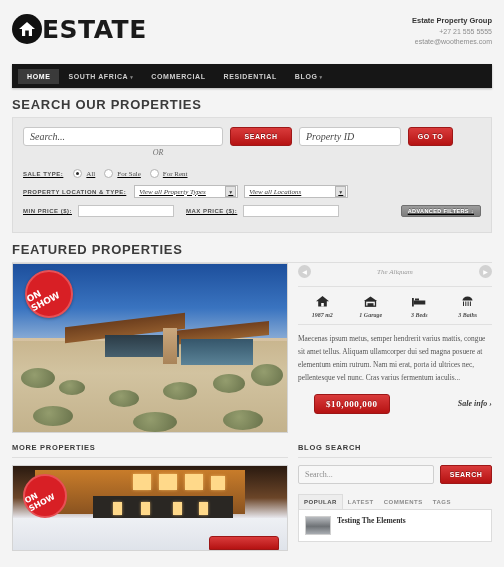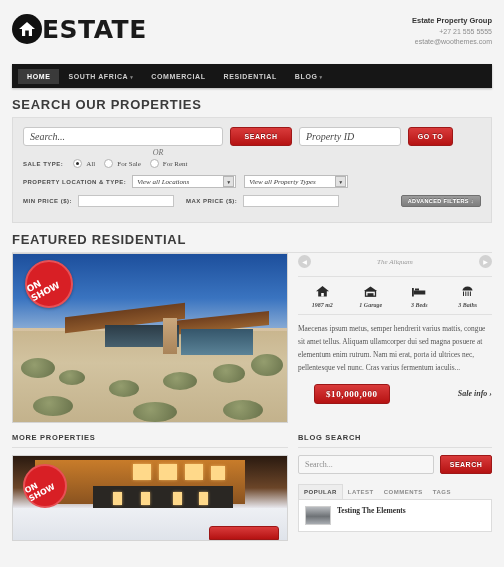--- a/index.html
+++ b/index.html
@@ -77,21 +77,21 @@
     text-shadow: 0 -1px 0 rgba(0,0,0,.35);
   }
   .btn-search { width: 62px; }
   .btn-goto { width: 45px; }
   .or {
     font-family: "Liberation Serif", serif; font-style: italic;
     font-size: 8px; color: #6f6f6f; text-align: center;
     width: 270px; margin-top: 2px;
   }
 
-  .filters { margin-top: 2px; }
+  .filters { margin-top: 12px; text-decoration: underline; }
   .frow { display: flex; align-items: center; margin-bottom: 7px; }
   .flabel {
     font-size: 6px; font-weight: bold; color: #4c4c4c;
     letter-spacing: .5px; white-space: nowrap;
   }
   .radio-group { display: flex; align-items: center; gap: 9px; margin-left: 10px; }
   .radio-item { display: flex; align-items: center; gap: 4px; }
   .radio {
     width: 9px; height: 9px; border-radius: 50%;
     border: 1px solid #b2b2b2; background: #fff; position: relative;
@@ -373,41 +373,41 @@
           </div>
           <div class="radio-item">
             <div class="radio"></div>
             <span class="radio-label">For Rent</span>
           </div>
         </div>
       </div>
 
       <div class="frow">
         <div class="flabel">PROPERTY LOCATION &amp; TYPE:</div>
+        <div class="sel type">
+          <span class="selval">View all Property Types</span>
+          <span class="sel-arrow">▼</span>
+        </div>
         <div class="sel loc">
           <span class="selval">View all Locations</span>
-          <span class="sel-arrow">▼</span>
-        </div>
-        <div class="sel type">
-          <span class="selval">View all Property Types</span>
           <span class="sel-arrow">▼</span>
         </div>
       </div>
 
       <div class="frow">
         <div class="flabel">MIN PRICE ($):</div>
         <div class="price-in"></div>
         <div class="flabel" style="margin-left:12px;">MAX PRICE ($):</div>
         <div class="price-in"></div>
         <div class="adv">ADVANCED FILTERS ↓</div>
       </div>
     </div>
   </div>
 
-  <div class="sec-head">FEATURED RESIDENTIAL</div>
+  <div class="sec-head">FEATURED PROPERTIES</div>
   <div class="featured">
     <div class="hero-wrap">
       <div class="hero">
         <div class="sky"></div>
         <div class="ground"></div>
         <div class="roof-a"></div>
         <div class="roof-b"></div>
         <div class="glass-a"></div>
         <div class="glass-b"></div>
         <div class="pillar"></div>

